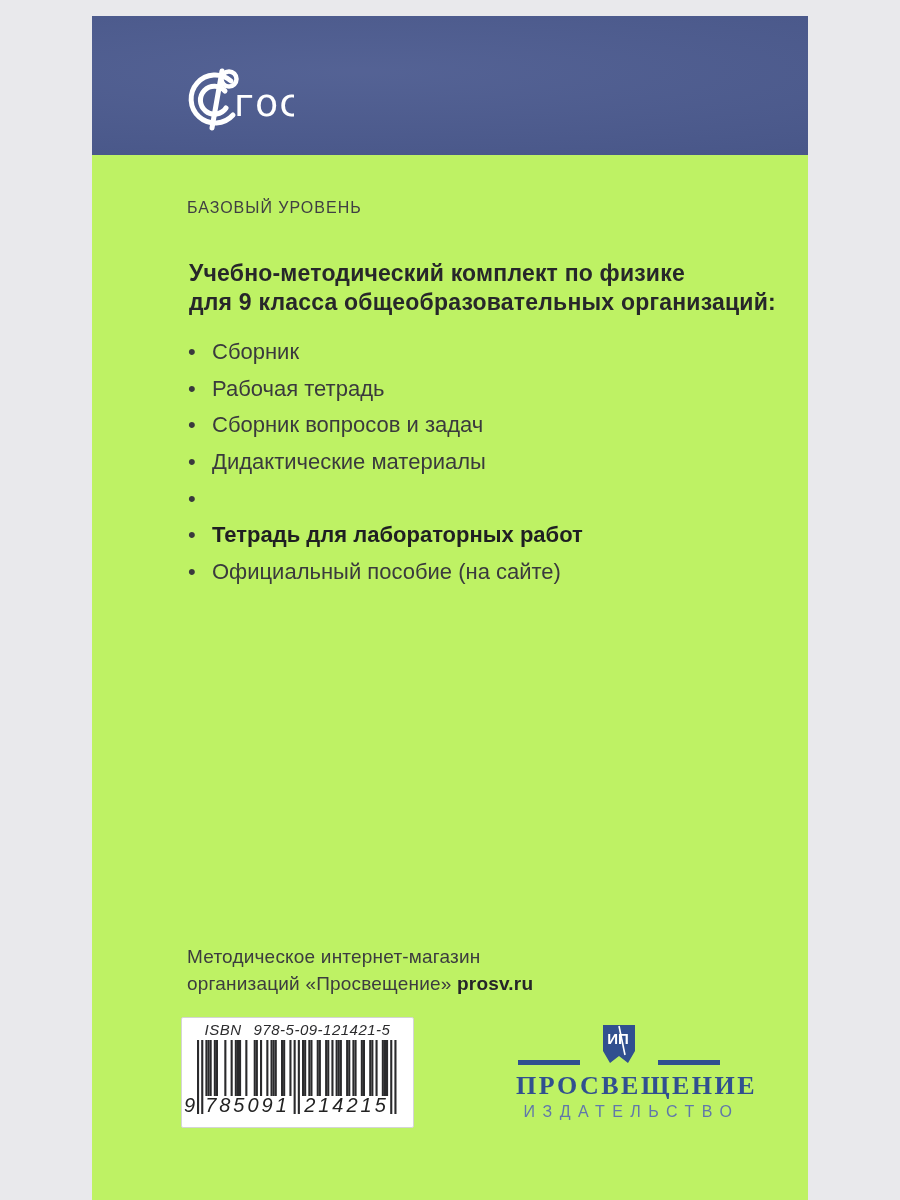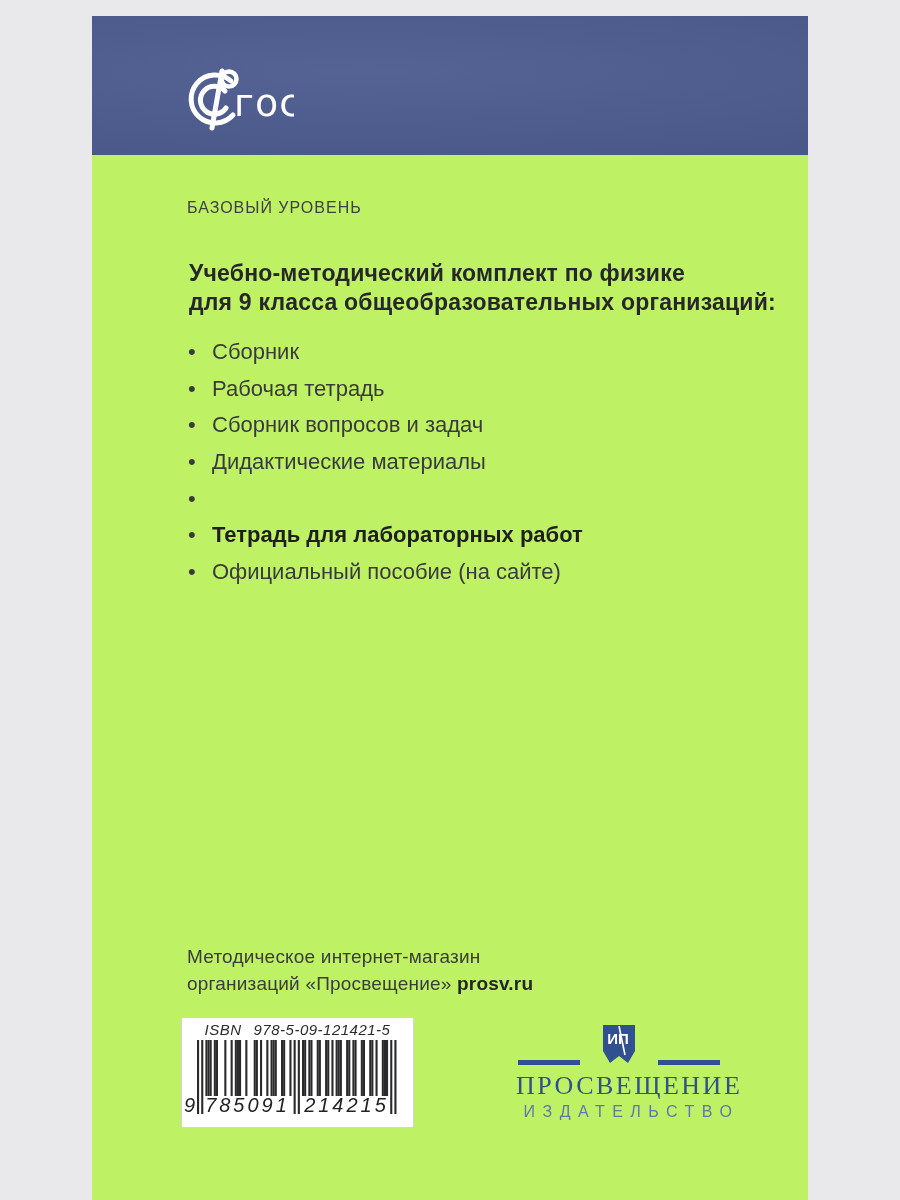--- a/index.html
+++ b/index.html
@@ -67,21 +67,21 @@
   .ean-d0{left:1px;top:76px;width:13px;letter-spacing:0;}
   .ean-d1{left:22px;top:76px;width:87px;}
   .ean-d2{left:121px;top:76px;width:87px;}
   .publisher{position:absolute;left:424px;top:1008px;width:206px;height:100px;}
   .pub-icon{position:absolute;left:50%;top:0;transform:translateX(-50%);}
   .pub-line{position:absolute;top:36px;height:5px;background:#31508f;}
   .pub-line.left{left:2px;width:62px;}
   .pub-line.right{right:2px;width:62px;}
   .pub-name{
     position:absolute;left:0;top:47px;width:100%;text-align:center;
-    font-family:"Liberation Serif",serif;font-weight:normal;
+    font-family:"Liberation Serif",serif;font-weight:bold;
     font-size:26px;color:#31508f;letter-spacing:2.5px;white-space:nowrap;
   }
   .pub-sub{
     position:absolute;left:0;top:79px;width:100%;text-align:center;
     font-size:16px;color:#6077ab;letter-spacing:7.5px;white-space:nowrap;
     text-indent:7.5px;
   }
   .qr{
     position:absolute;left:729px;top:998px;width:111px;height:114px;
     background:#fff;border:1px solid #8d8d90;box-sizing:border-box;

